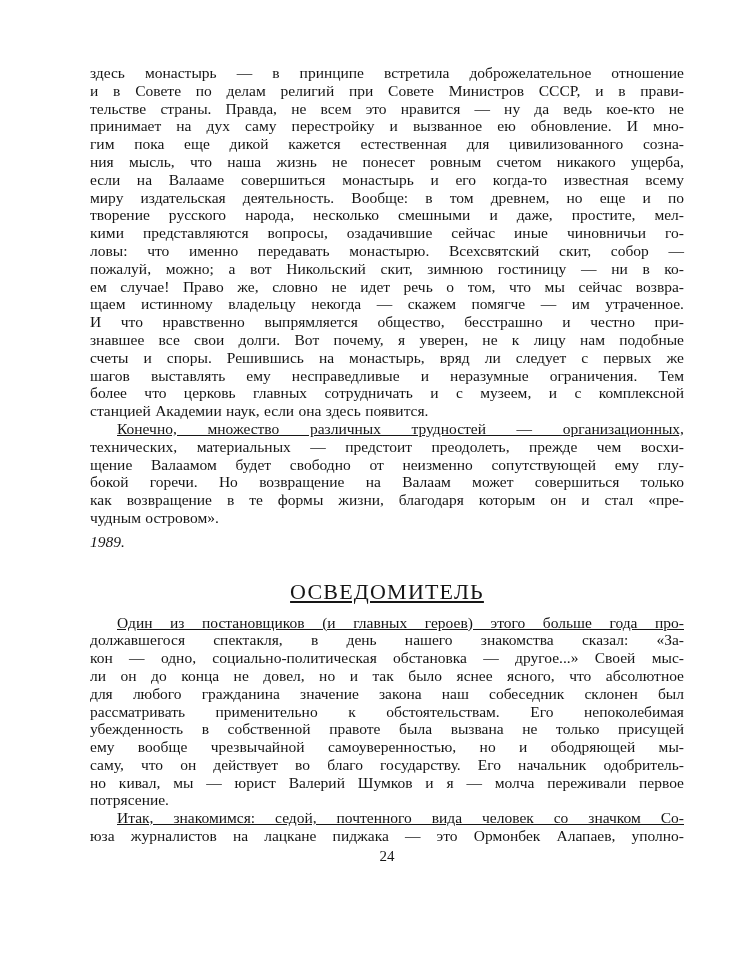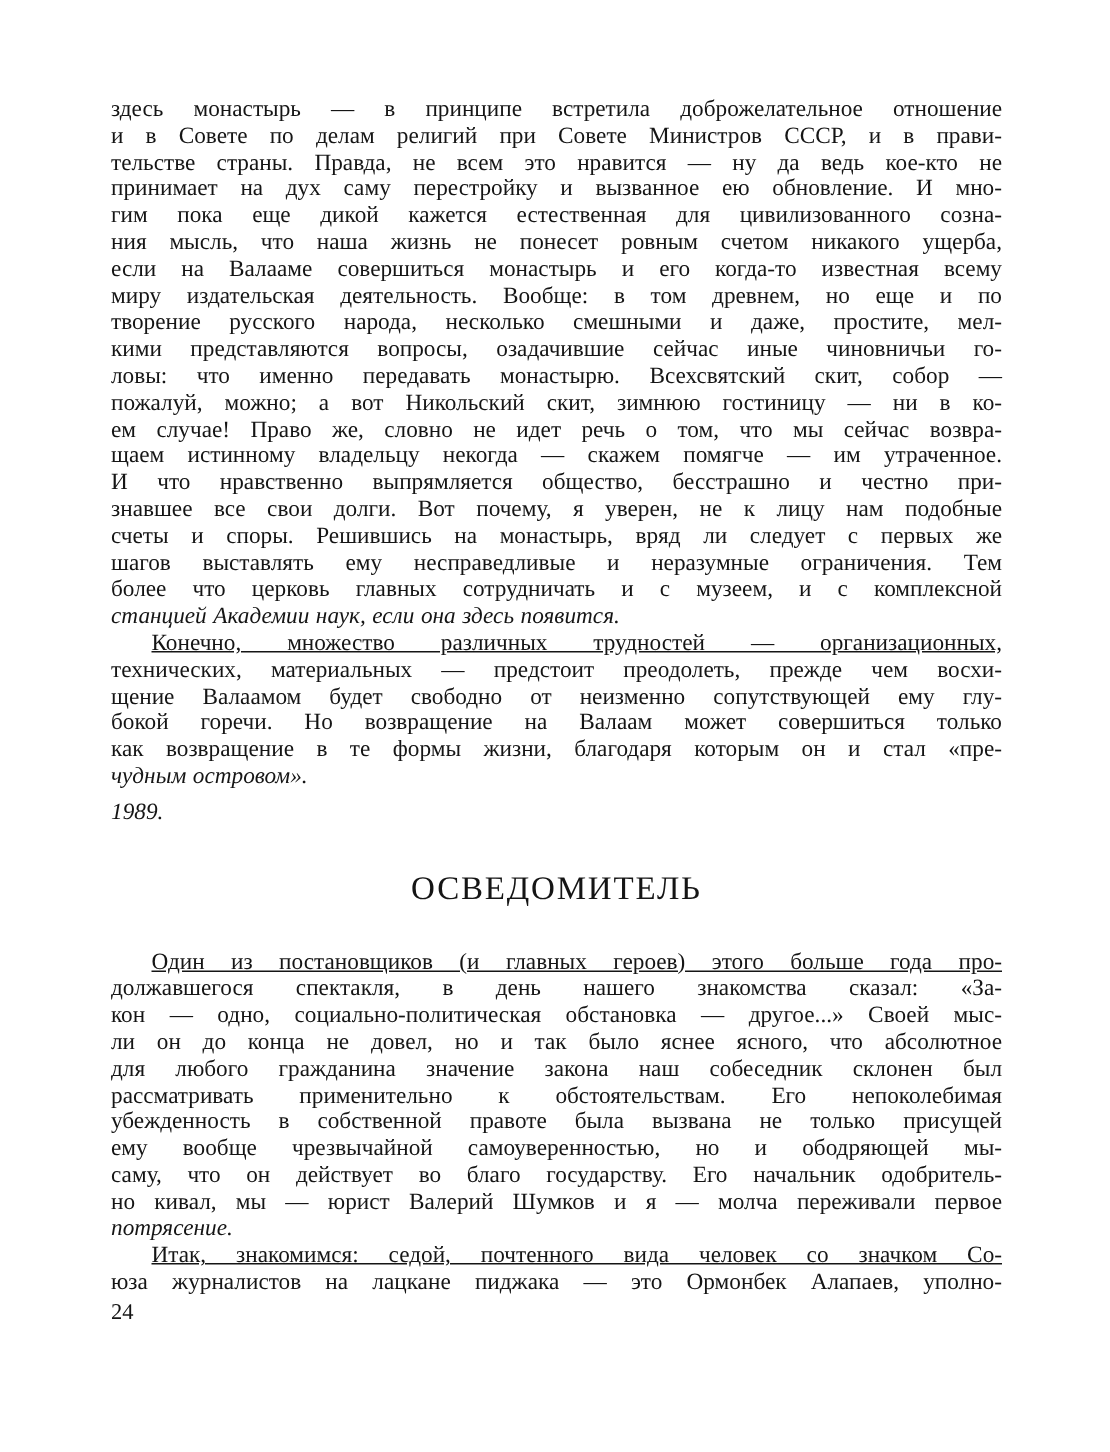--- a/index.html
+++ b/index.html
@@ -10,52 +10,53 @@
   body {
     width: 740px;
     height: 968px;
     position: relative;
     font-family: "Liberation Serif", "DejaVu Serif", serif;
     color: #151515;
     overflow: hidden;
   }
   .text-block {
     position: absolute;
-    left: 74px;
+    left: 90px;
     top: 64px;
     width: 594px;
     font-size: 15.5px;
     line-height: 17.8px;
   }
   .paragraph { margin: 0; }
   .line {
     text-align: justify;
     text-align-last: justify;
     word-spacing: 0.5px;
   }
   .line.indent { padding-left: 27px; text-decoration: underline; }
-  .line.lastline { text-align-last: left; font-style: italic; }
+  .line.lastline { text-align-last: left; }
   .date-line {
     margin-top: 6px;
     font-style: italic;
     font-size: 15.5px;
     text-align: left;
   }
   .heading {
     margin: 28px 0 0 0;
     text-align: center;
     font-size: 22px;
     line-height: 26px;
     font-weight: 400;
     letter-spacing: 1.2px;
+    text-decoration: underline;
   }
-  .paragraph.after-heading { margin-top: 28px; }
+  .paragraph.after-heading { margin-top: 9px; }
   .page-number {
     margin-top: 3px;
-    text-align: left;
+    text-align: center;
     font-size: 15px;
   }
 </style>
 </head>
 <body>
 
 <div class="page">
   <div class="text-block">
 
     <div class="paragraph">

